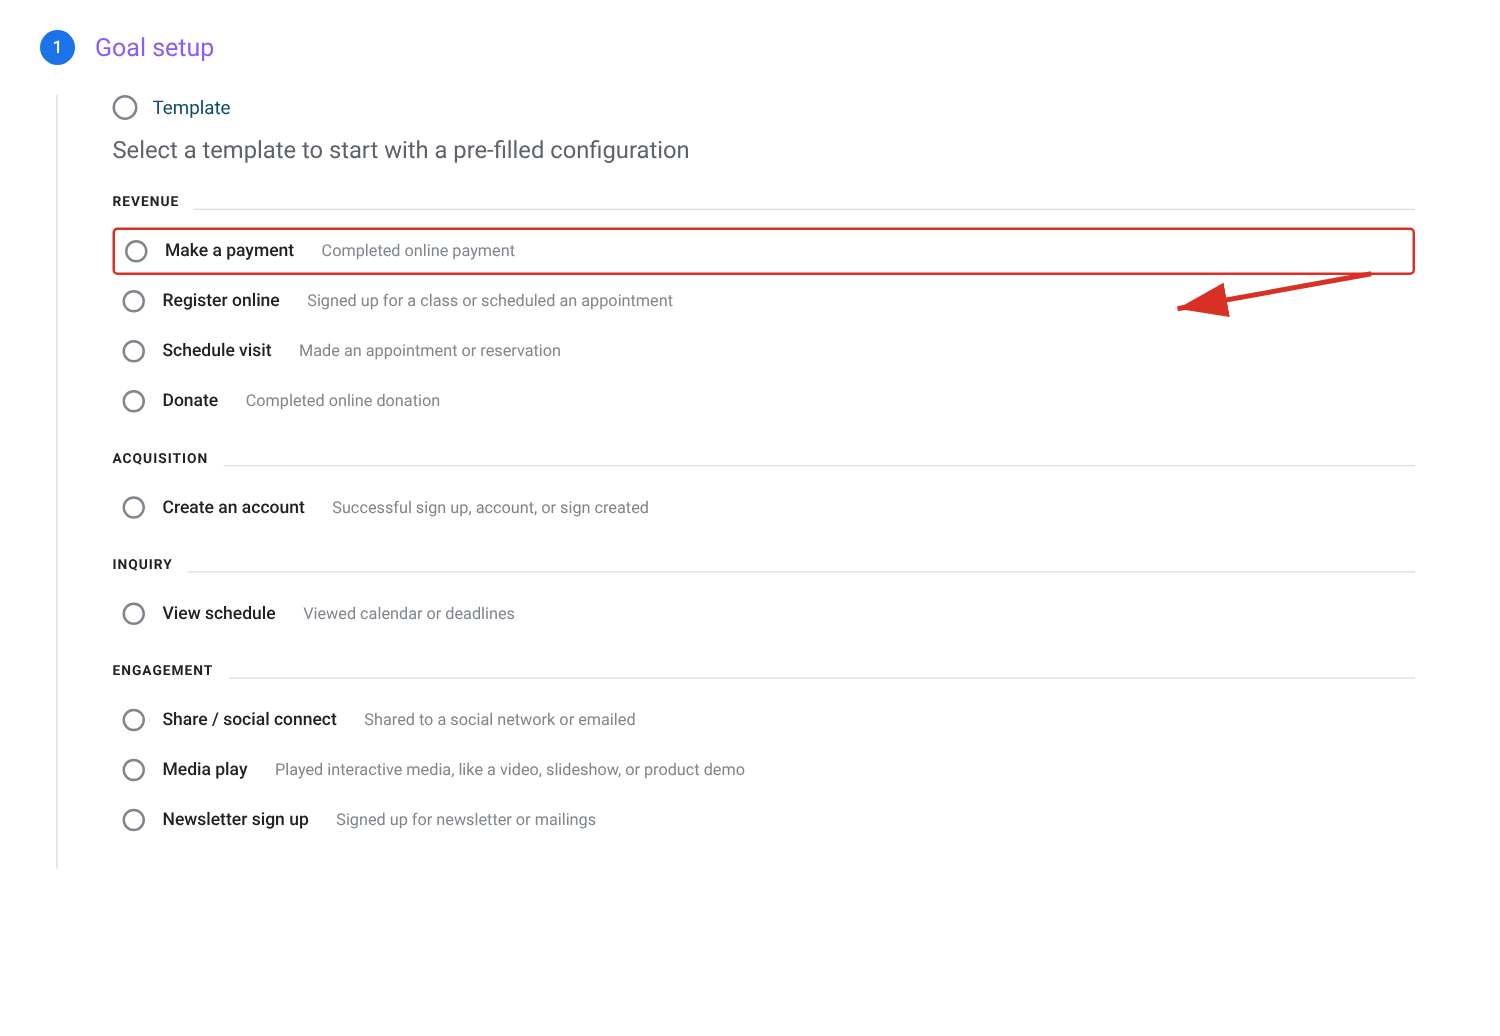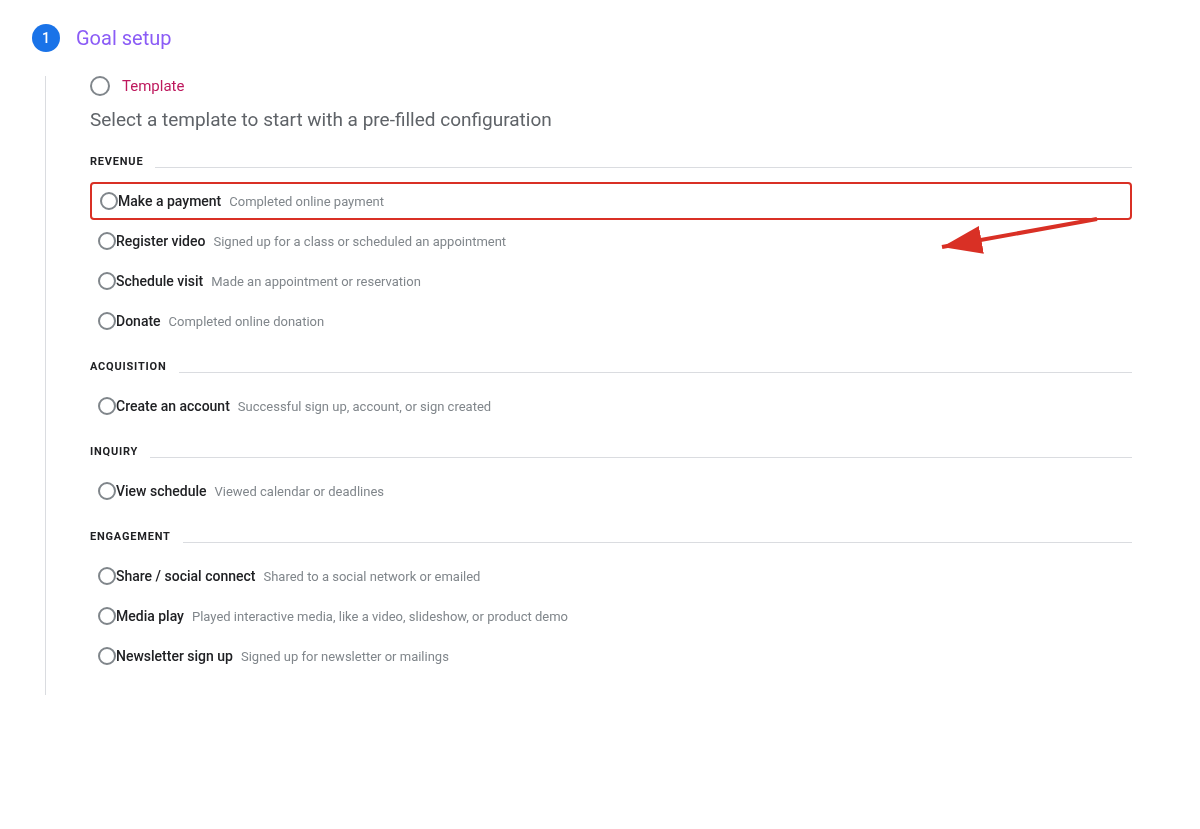--- a/index.html
+++ b/index.html
@@ -82,21 +82,21 @@
       cursor: pointer;
     }
 
     .radio-outer.unchecked {
       border-color: #80868b;
       background: transparent;
     }
 
     .template-label {
       font-size: 15px;
-      color: #be185d;
+      color: #0c4a6e;
     }
 
     .subtitle {
       font-size: 19px;
       color: #5f6368;
       margin-bottom: 24px;
       margin-left: 0;
     }
 
     
@@ -122,21 +122,21 @@
     .category-line {
       flex: 1;
       height: 1px;
       background: #dadce0;
     }
 
     
     .option-row {
       display: flex;
       align-items: center;
-      gap: 0;
+      gap: 14px;
       padding: 10px 8px;
       margin-bottom: 2px;
       border-radius: 4px;
       cursor: pointer;
     }
 
     .option-row.highlighted {
       border: 2px solid #d93025;
       border-radius: 4px;
       padding: 8px 8px;
@@ -208,21 +208,21 @@
         </div>
 
         <div class="option-row highlighted">
           <div class="radio-btn"></div>
           <span class="option-name">Make a payment</span>
           <span class="option-desc">Completed online payment</span>
         </div>
 
         <div class="option-row">
           <div class="radio-btn"></div>
-          <span class="option-name">Register video</span>
+          <span class="option-name">Register online</span>
           <span class="option-desc">Signed up for a class or scheduled an appointment</span>
         </div>
 
         <div class="option-row">
           <div class="radio-btn"></div>
           <span class="option-name">Schedule visit</span>
           <span class="option-desc">Made an appointment or reservation</span>
         </div>
 
         <div class="option-row">

